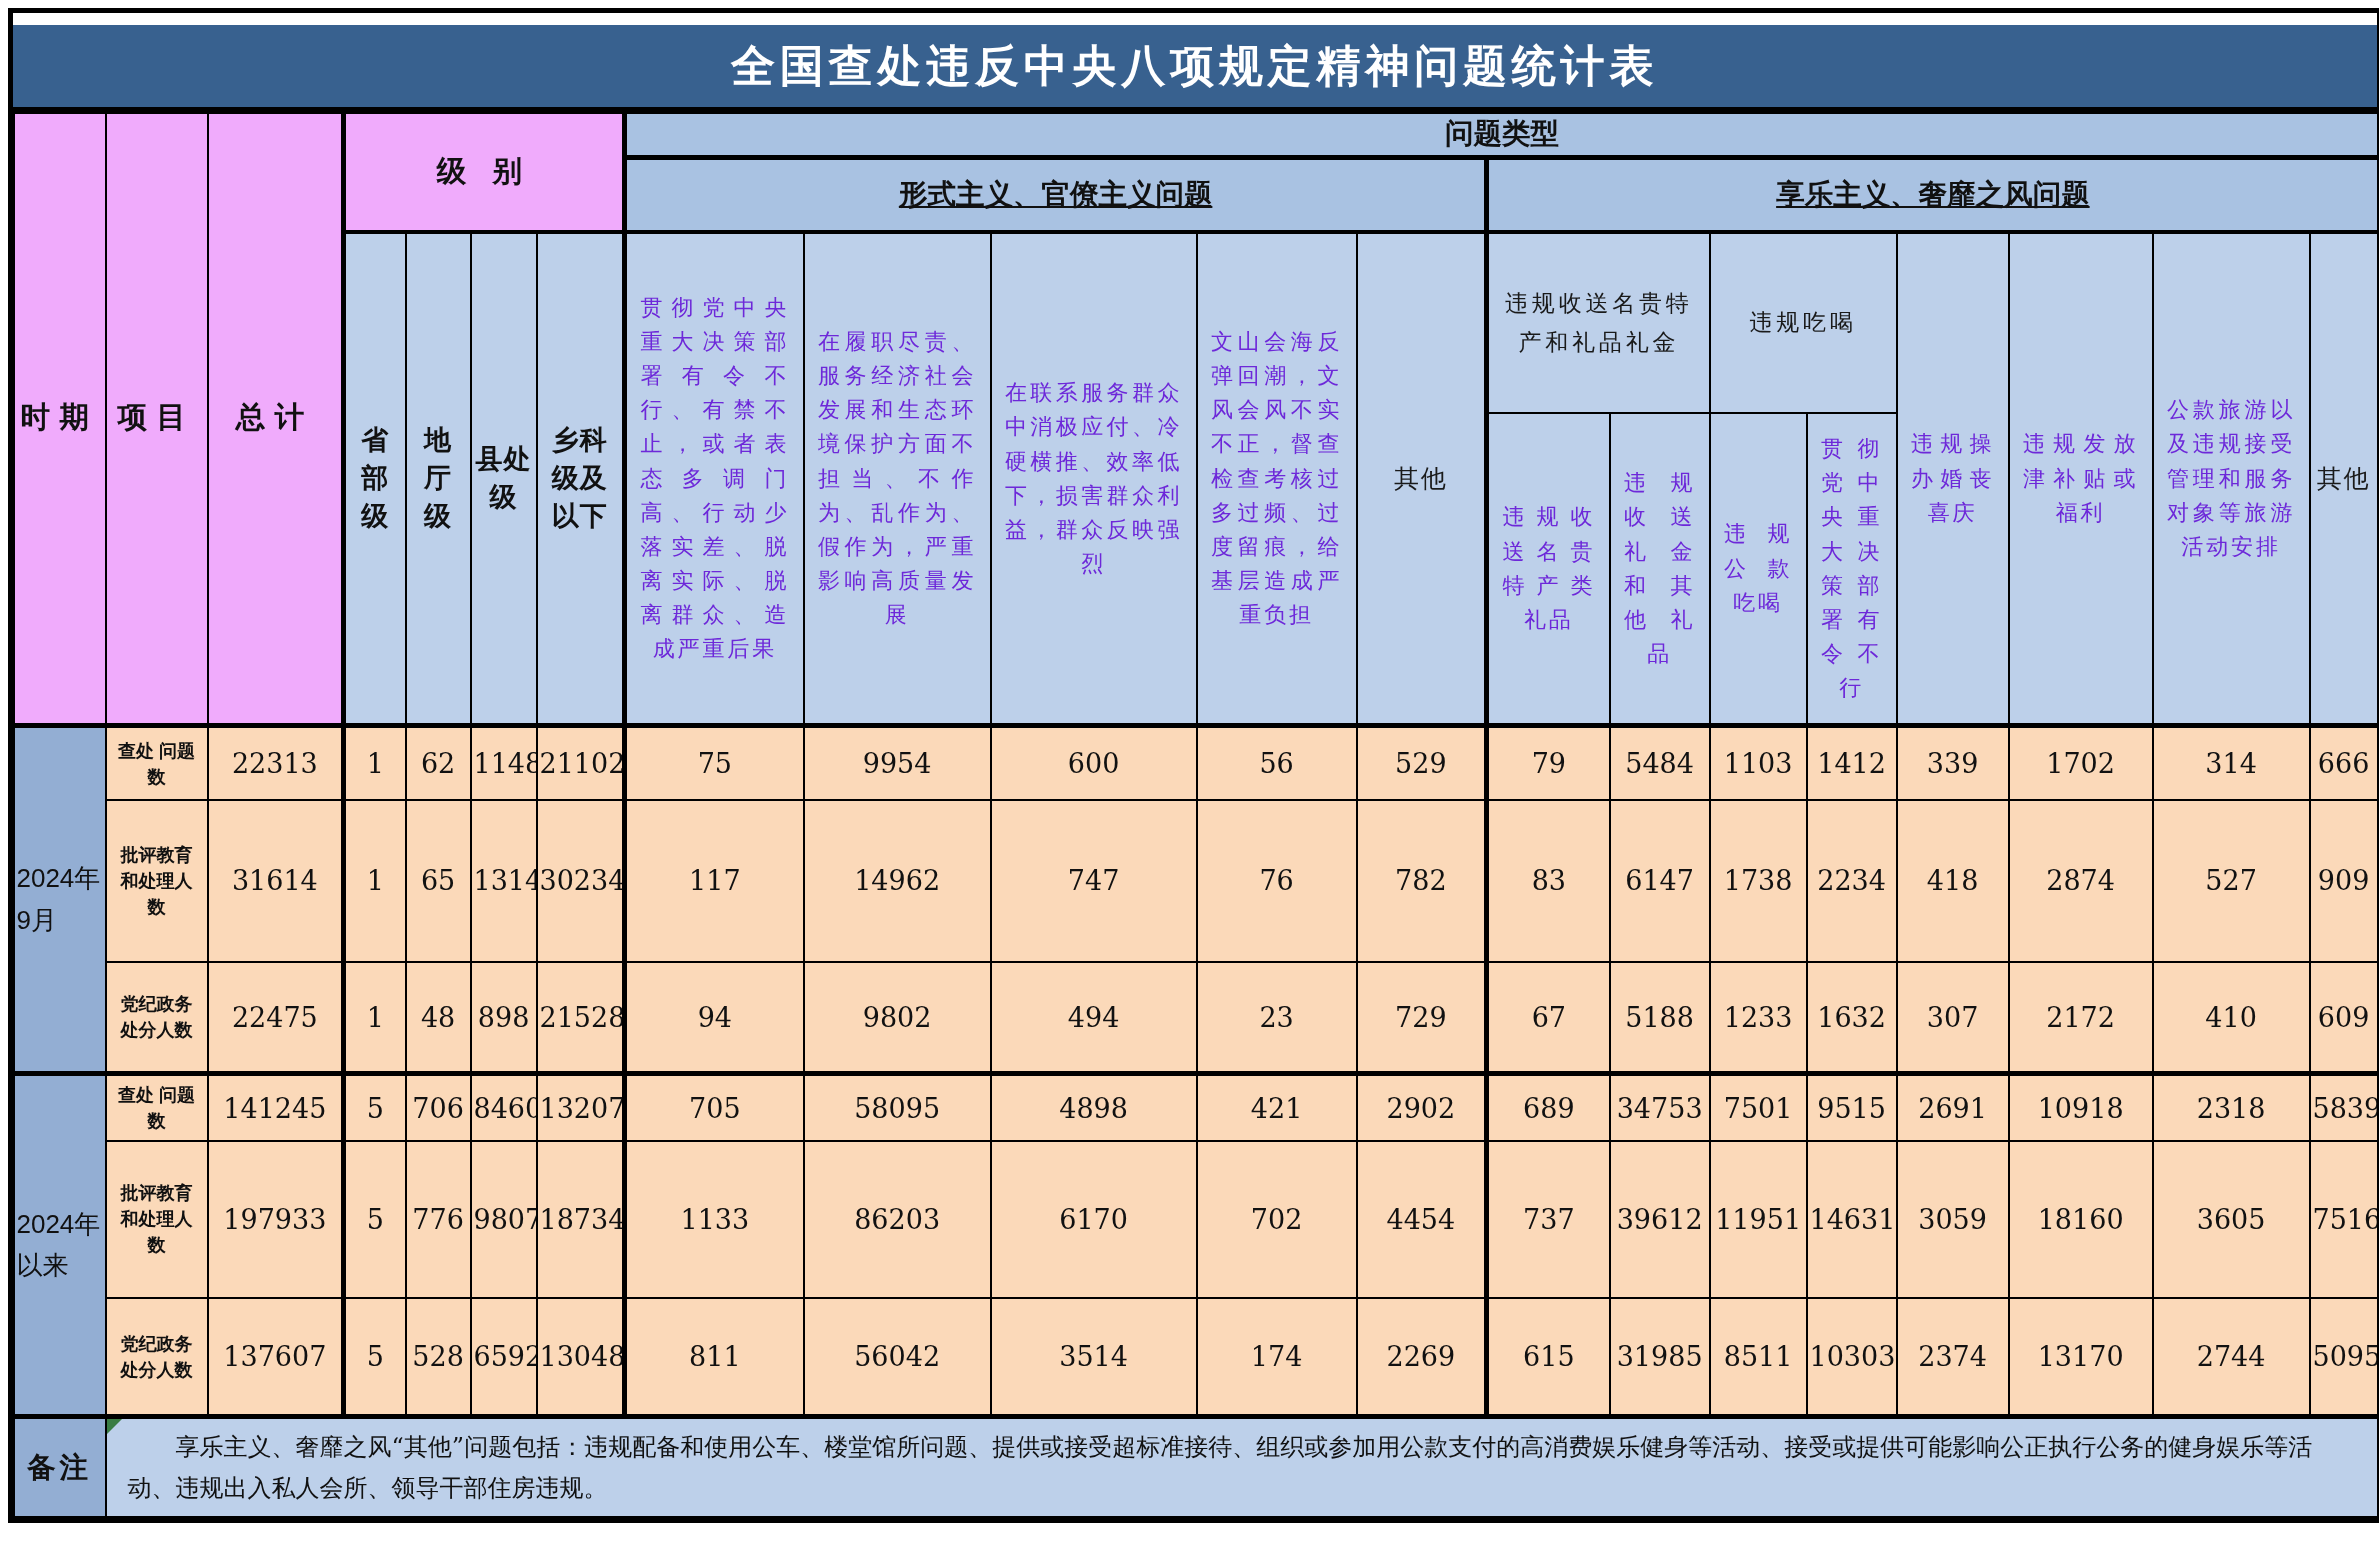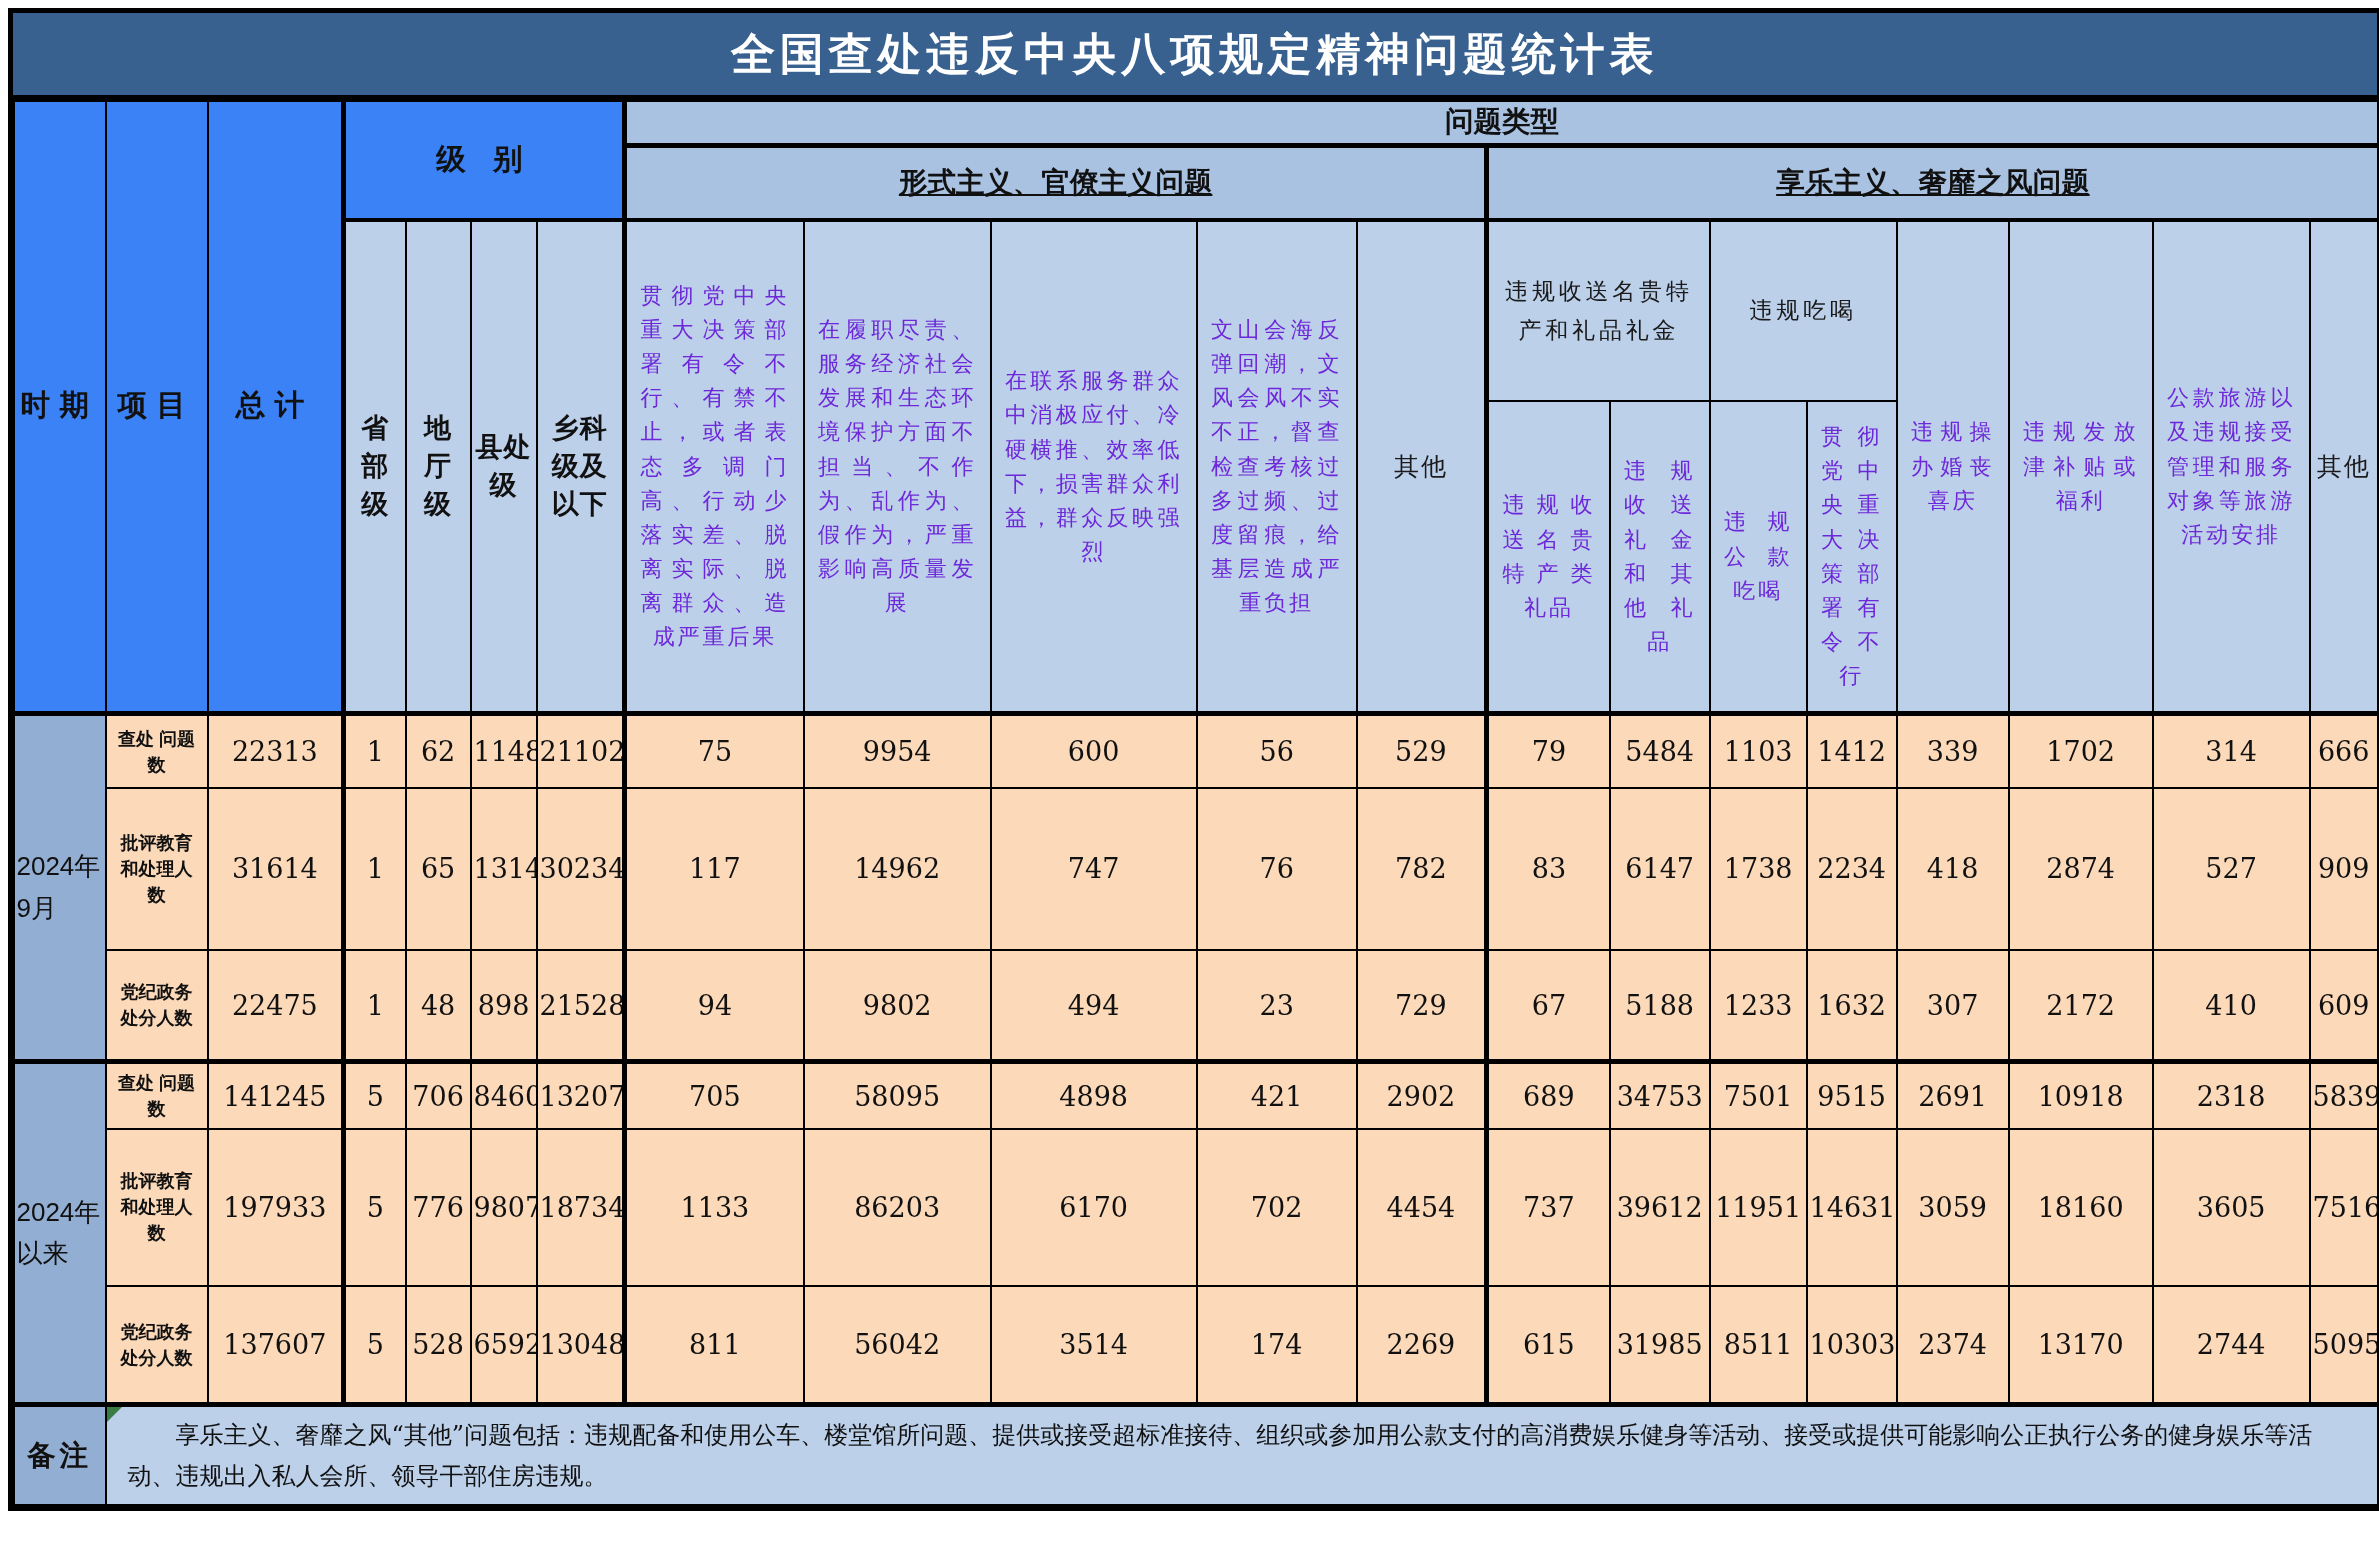--- a/index.html
+++ b/index.html
@@ -1,22 +1,22 @@
 <!DOCTYPE html>
 <html style="font-size:15px"><head>
 <meta charset="utf-8">
 <style>
   html,body{margin:0;padding:0;background:#ffffff;}
   body{width:2380px;height:1566px;position:relative;font-family:"Liberation Sans","DejaVu Sans",sans-serif;color:#111;}
   .sheet{position:absolute;left:7.6px;top:7.6px;width:2364px;border:5.7px solid #000;background:#fff;}
-  .title-bar{background:#38618F;color:#fff;text-align:center;font-weight:bold;font-size:44px;letter-spacing:4.8px;height:82px;line-height:82px;border-bottom:5.7px solid #000;font-family:"Liberation Sans","DejaVu Sans",sans-serif;}
+  .title-bar{background:#38618F;color:#fff;text-align:center;font-weight:bold;font-size:44px;letter-spacing:4.8px;height:82px;line-height:82px;border-bottom:5.7px solid #000;font-family:"Liberation Sans","DejaVu Sans",sans-serif;margin-top:12px;}
   table{border-collapse:collapse;table-layout:fixed;width:100%;}
   th,td{border:2.9px solid #000;overflow:hidden;vertical-align:middle;padding:1.9px;}
   
-  .dark{background:#3b82f6;}
+  .dark{background:#f0abfc;font-family:Liberation Serif, serif;}
   .mid{background:#A9C2E2;}
   .light{background:#BDD0EA;}
   thead th{font-weight:bold;font-size:28.5px;}
   th.big-label{letter-spacing:9.5px;font-size:29.5px;}
   tr.r1{height:45px;} tr.r2{height:74px;text-decoration:underline;} tr.r3{height:181px;} tr.r4{height:313px;}
   tr.r2 th{border-top:5.7px solid #000;}
   tr.r3 th{border-top:4.8px solid #000;}
   .lvl{font-size:27px;font-weight:bold;padding:3.8px;line-height:1.4;letter-spacing:1px;}
   .longtext{font-family:"DejaVu Serif","Liberation Serif",serif;font-weight:normal;font-size:22px;letter-spacing:2.9px;line-height:1.55;text-align:justify;text-align-last:center;padding:7.6px 13.3px;color:#6d28d9;}
   .groupshort{font-family:"DejaVu Serif","Liberation Serif",serif;font-weight:normal;font-size:23px;letter-spacing:3.8px;line-height:1.7;text-align:center;padding:5.7px 15px;color:#1a1a1a;}

